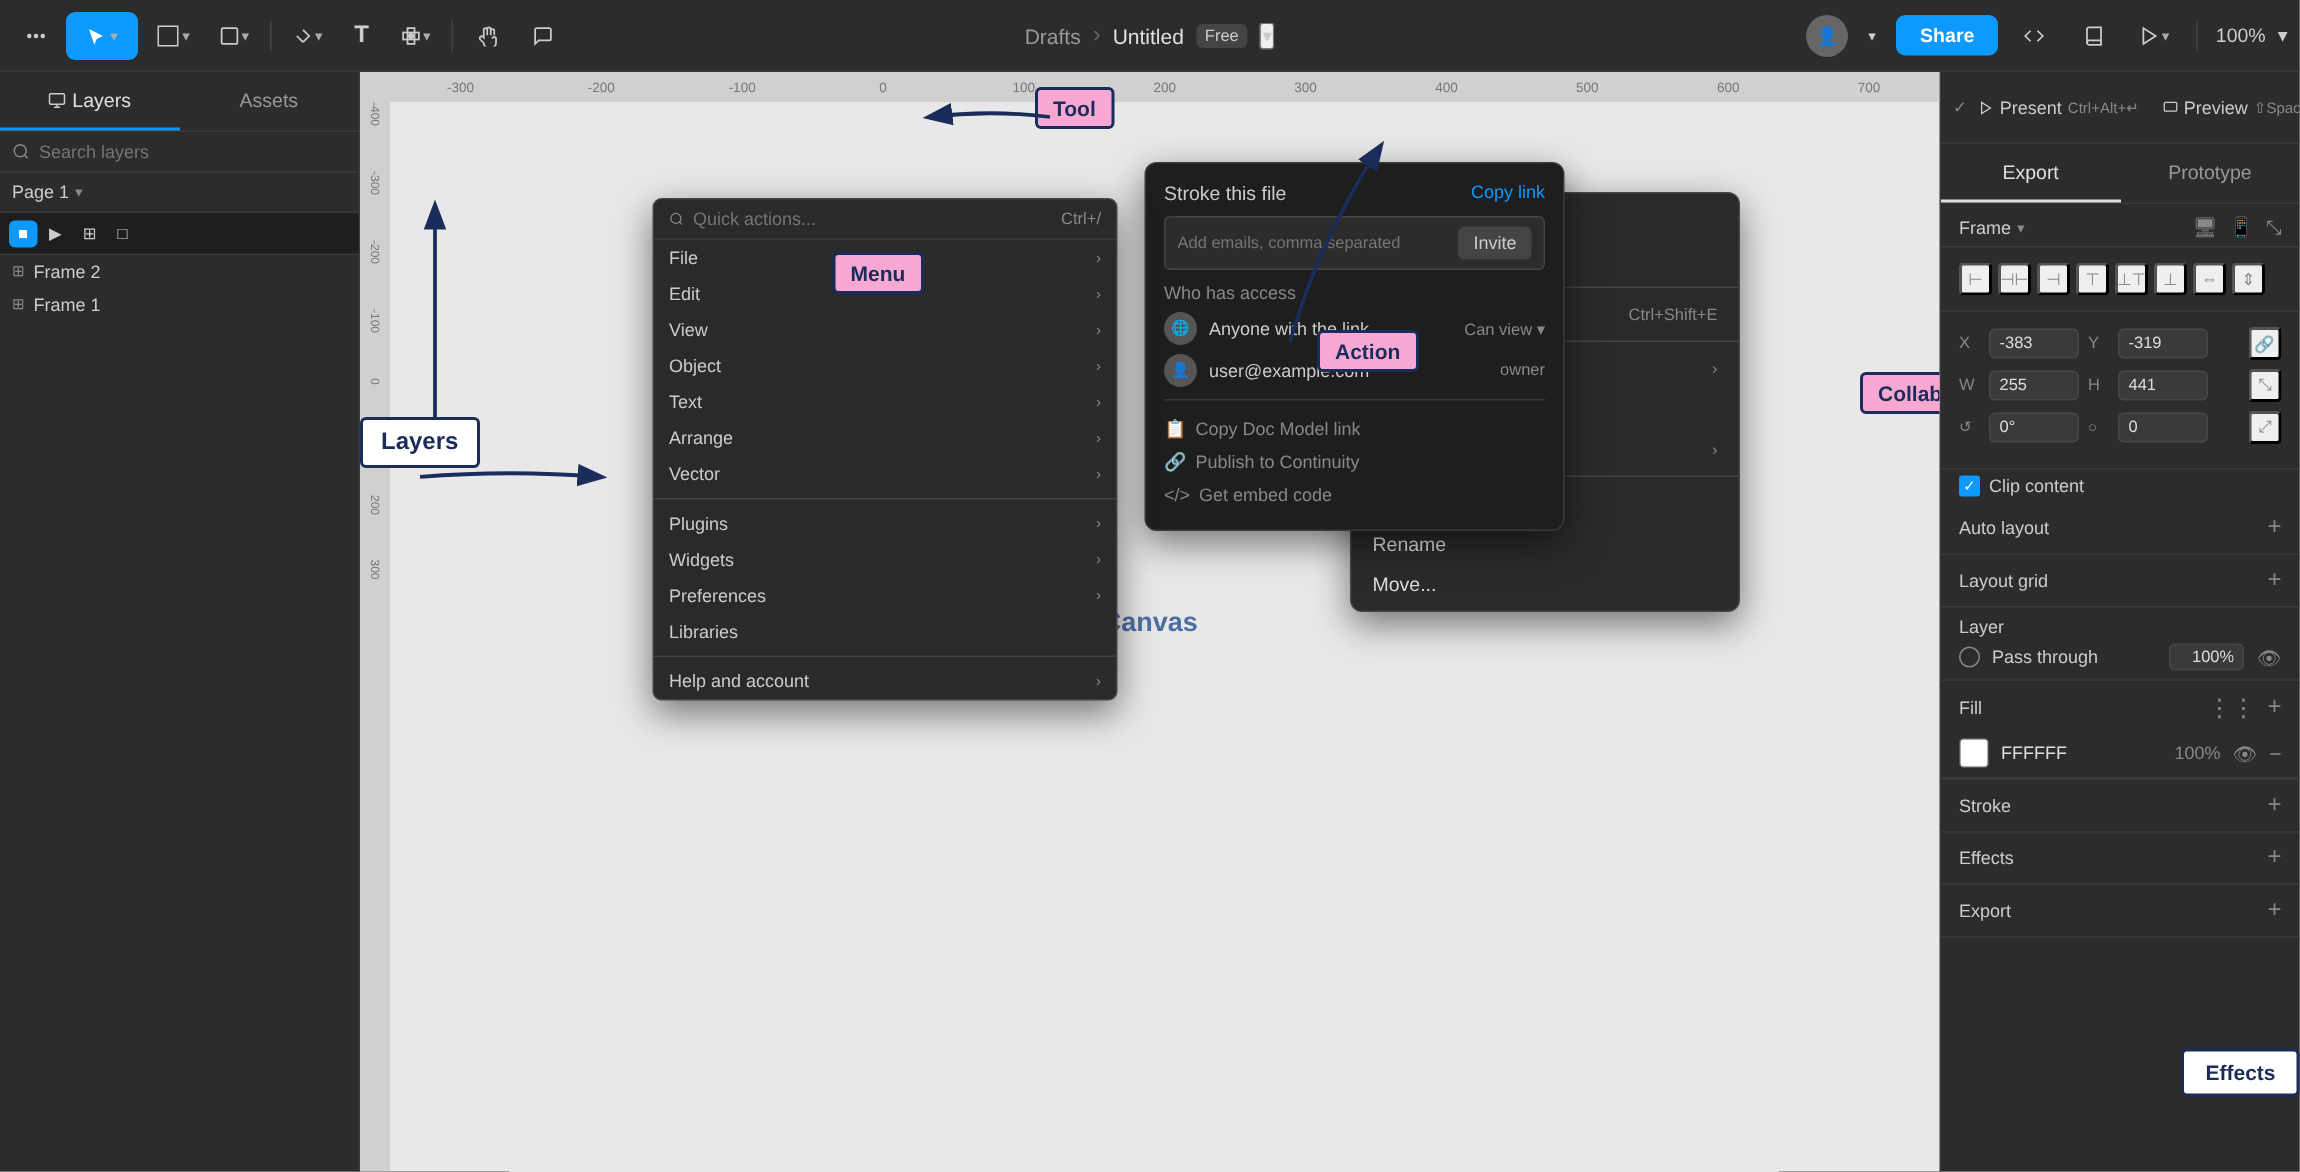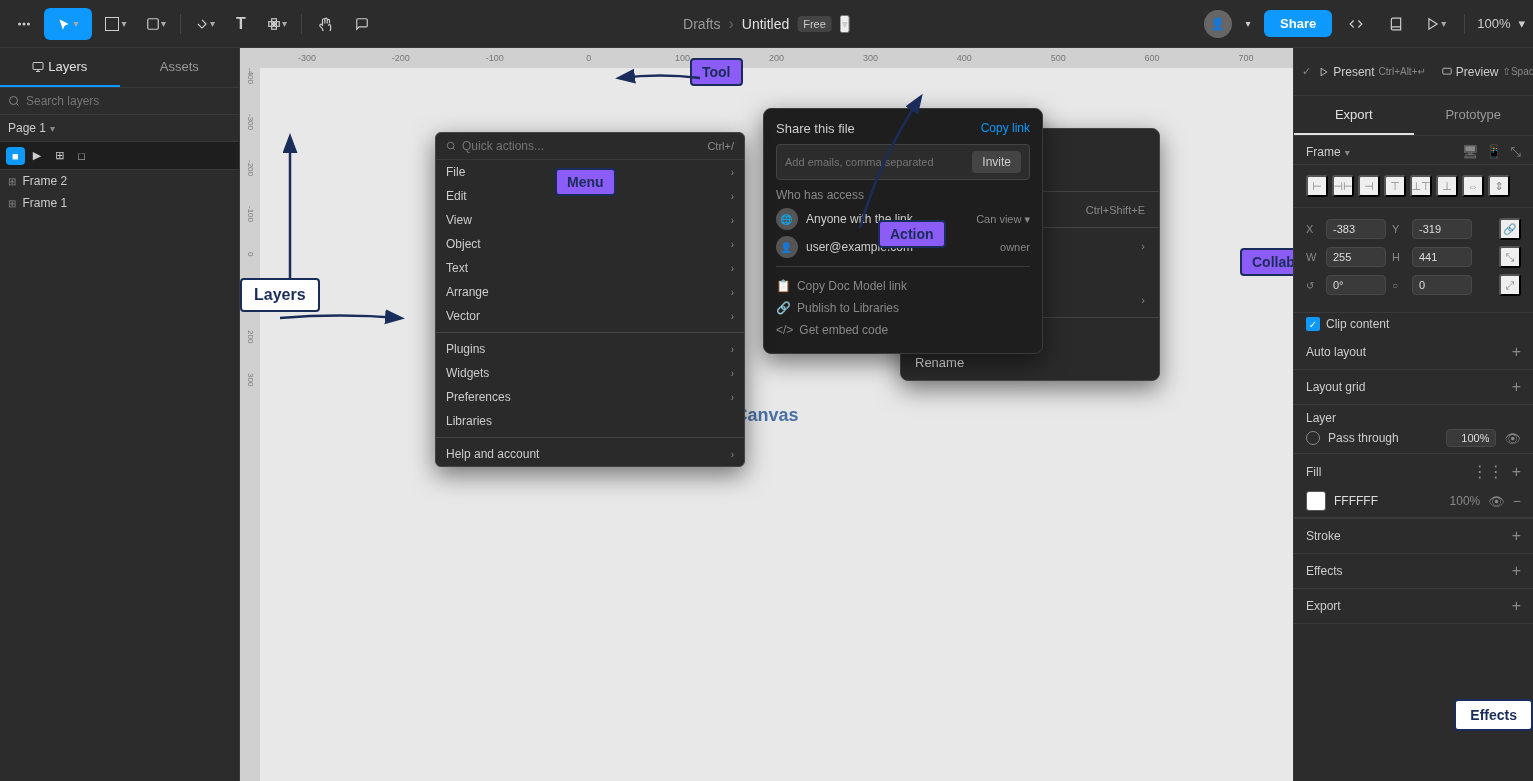--- a/index.html
+++ b/index.html
@@ -277,21 +277,21 @@
       padding: 8px 12px 4px; border-bottom: 1px solid #3a3a3a;
     }
     .frame-label { color: #ccc; font-size: 12px; display: flex; align-items: center; gap: 4px; }
     .frame-icons { display: flex; gap: 8px; }
     .frame-icon { color: #888; font-size: 13px; cursor: pointer; }
     .resize-icon { color: #888; font-size: 13px; cursor: pointer; }
 
     
     .annotation-box {
       position: absolute;
-      background: #8b5cf6;
+      background: #f9a8d4;
       border: 2px solid #1a2d5a;
       border-radius: 4px;
       padding: 4px 10px;
       font-size: 14px;
       font-weight: 700;
       color: #1a2d5a;
       white-space: nowrap;
       z-index: 300;
     }
     .arrow-dark {
@@ -545,20 +545,23 @@
         <span>File color profile</span>
         <span class="menu-arrow">›</span>
       </div>
       <div class="menu-sep"></div>
       <div class="menu-item">
         <span>Duplicate</span>
       </div>
       <div class="menu-item">
         <span>Rename</span>
       </div>
+      <div class="menu-item">
+        <span>Move...</span>
+      </div>
     </div>
 
     <div id="quick-actions">
       <div class="qa-search">
         <svg width="10" height="10" viewBox="0 0 24 24" fill="none" stroke="#888" stroke-width="2">
             <circle cx="11" cy="11" r="8"></circle>
             <line x1="21" y1="21" x2="16.65" y2="16.65"></line>
           </svg>
         <input type="text" placeholder="Quick actions..." style="">
         <span class="qa-shortcut">Ctrl+/</span>
@@ -609,21 +612,21 @@
       </div>
       <div class="menu-sep"></div>
       <div class="qa-item">
         <span>Help and account</span>
         <span class="qa-arrow">›</span>
       </div>
     </div>
 
     <div id="share-popup">
       <div class="share-popup-title">
-        <span>Share this file</span>
+        <span>Stroke this file</span>
         <span class="share-popup-copy">Copy link</span>
       </div>
       <div class="share-input">
         <input type="text" style="font-size: 11px; color: rgb(136, 136, 136);" placeholder="Add emails, comma separated">
         <button class="invite-btn">Invite</button>
       </div>
       <div class="share-access">Who has access</div>
       <div class="share-row">
         <div class="share-row-left">
           <div class="share-avatar">🌐</div>
@@ -638,21 +641,21 @@
         </div>
         <span class="share-role">owner</span>
       </div>
       <div class="share-links">
         <div class="share-link-item">
           <span>📋</span>
           <span>Copy Doc Model link</span>
         </div>
         <div class="share-link-item">
           <span>🔗</span>
-          <span>Publish to Libraries</span>
+          <span>Publish to Continuity</span>
         </div>
         <div class="share-link-item">
           <span>&lt;/&gt;</span>
           <span>Get embed code</span>
         </div>
       </div>
     </div>
 
     <div class="annotation-box" style="top: 10px; left: 450px;">Tool</div>
 

